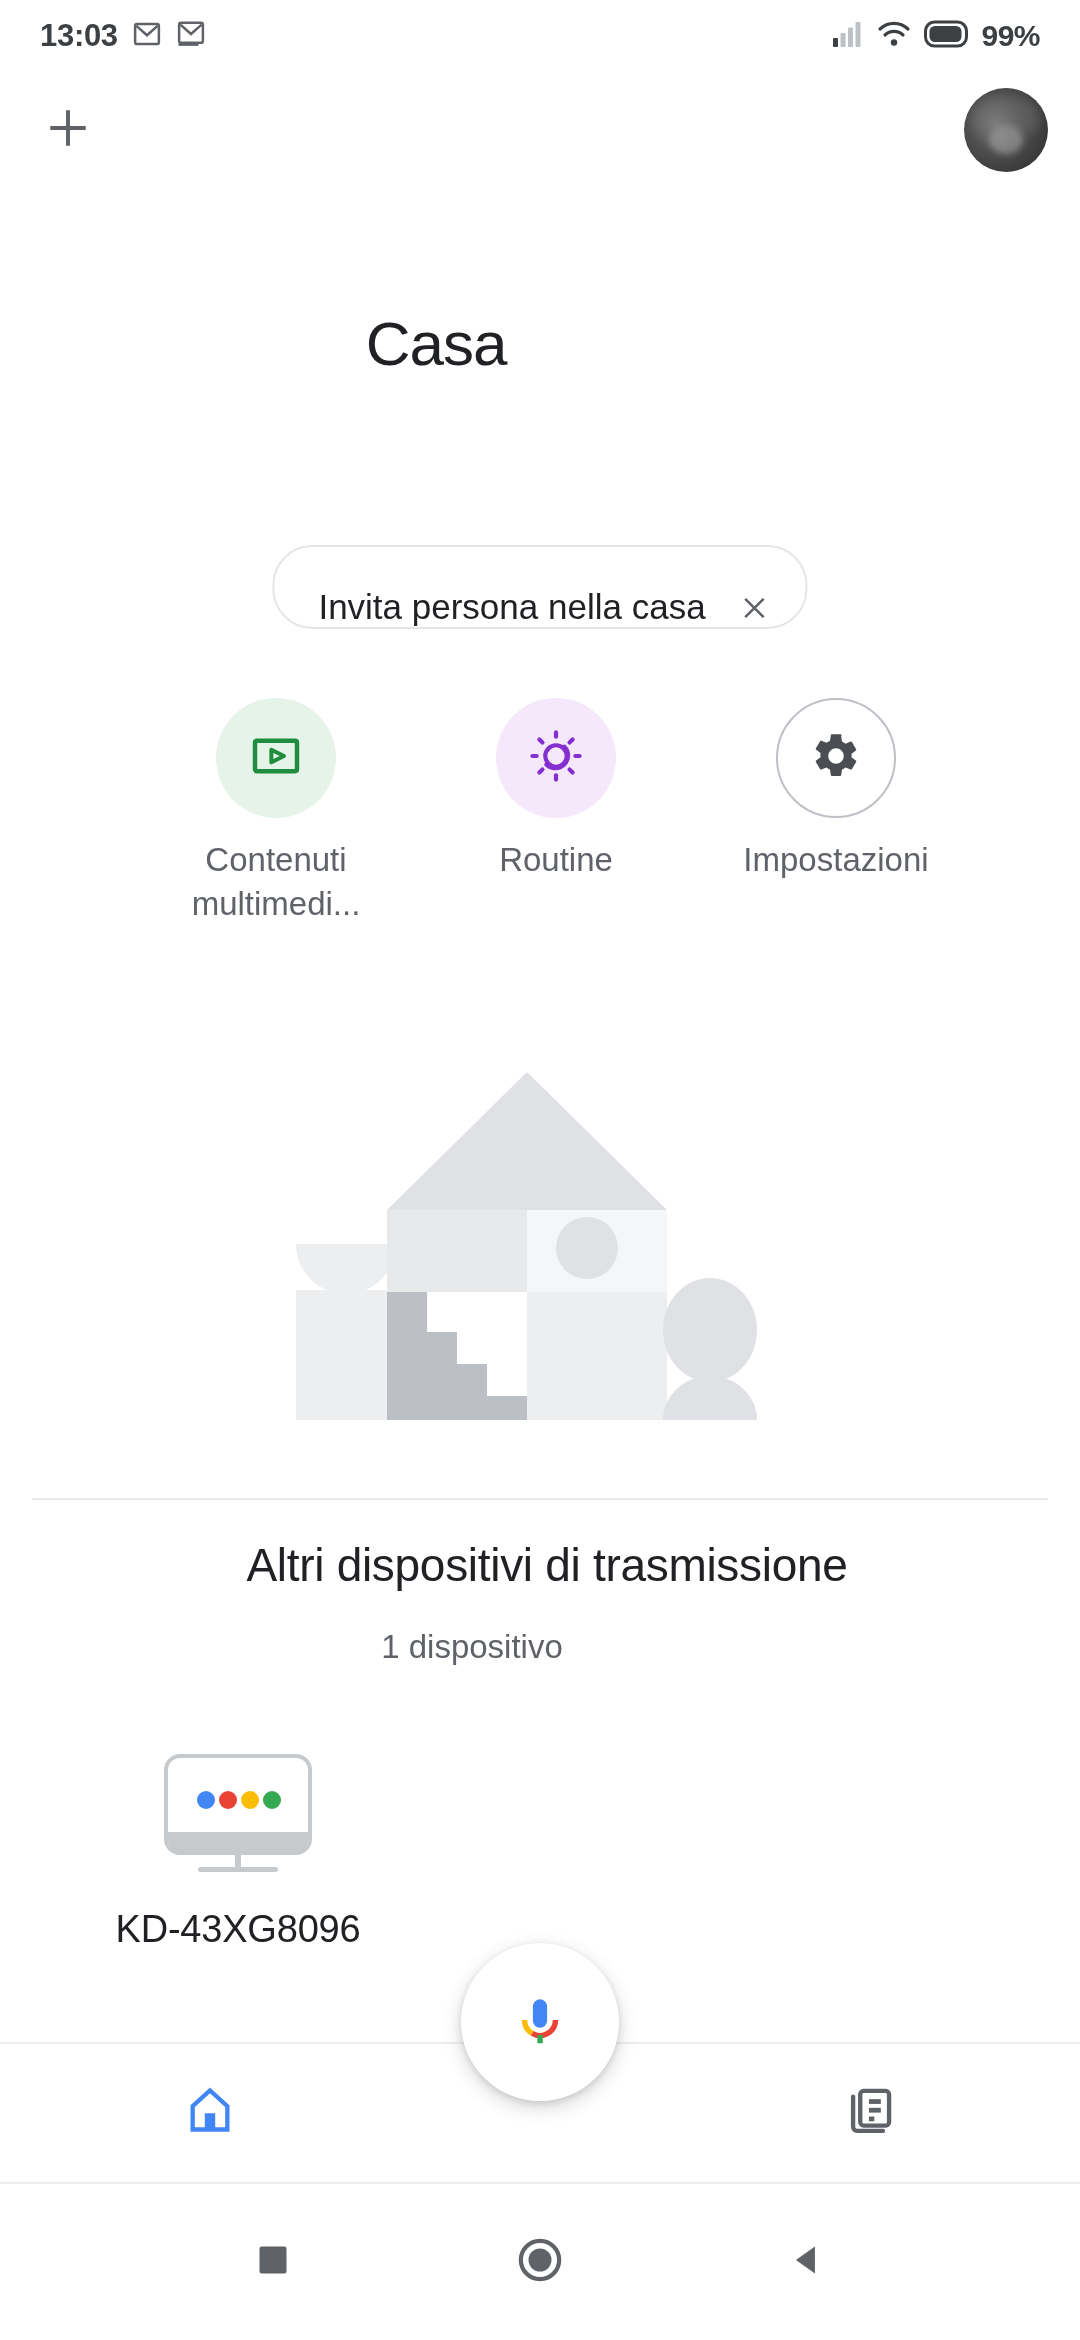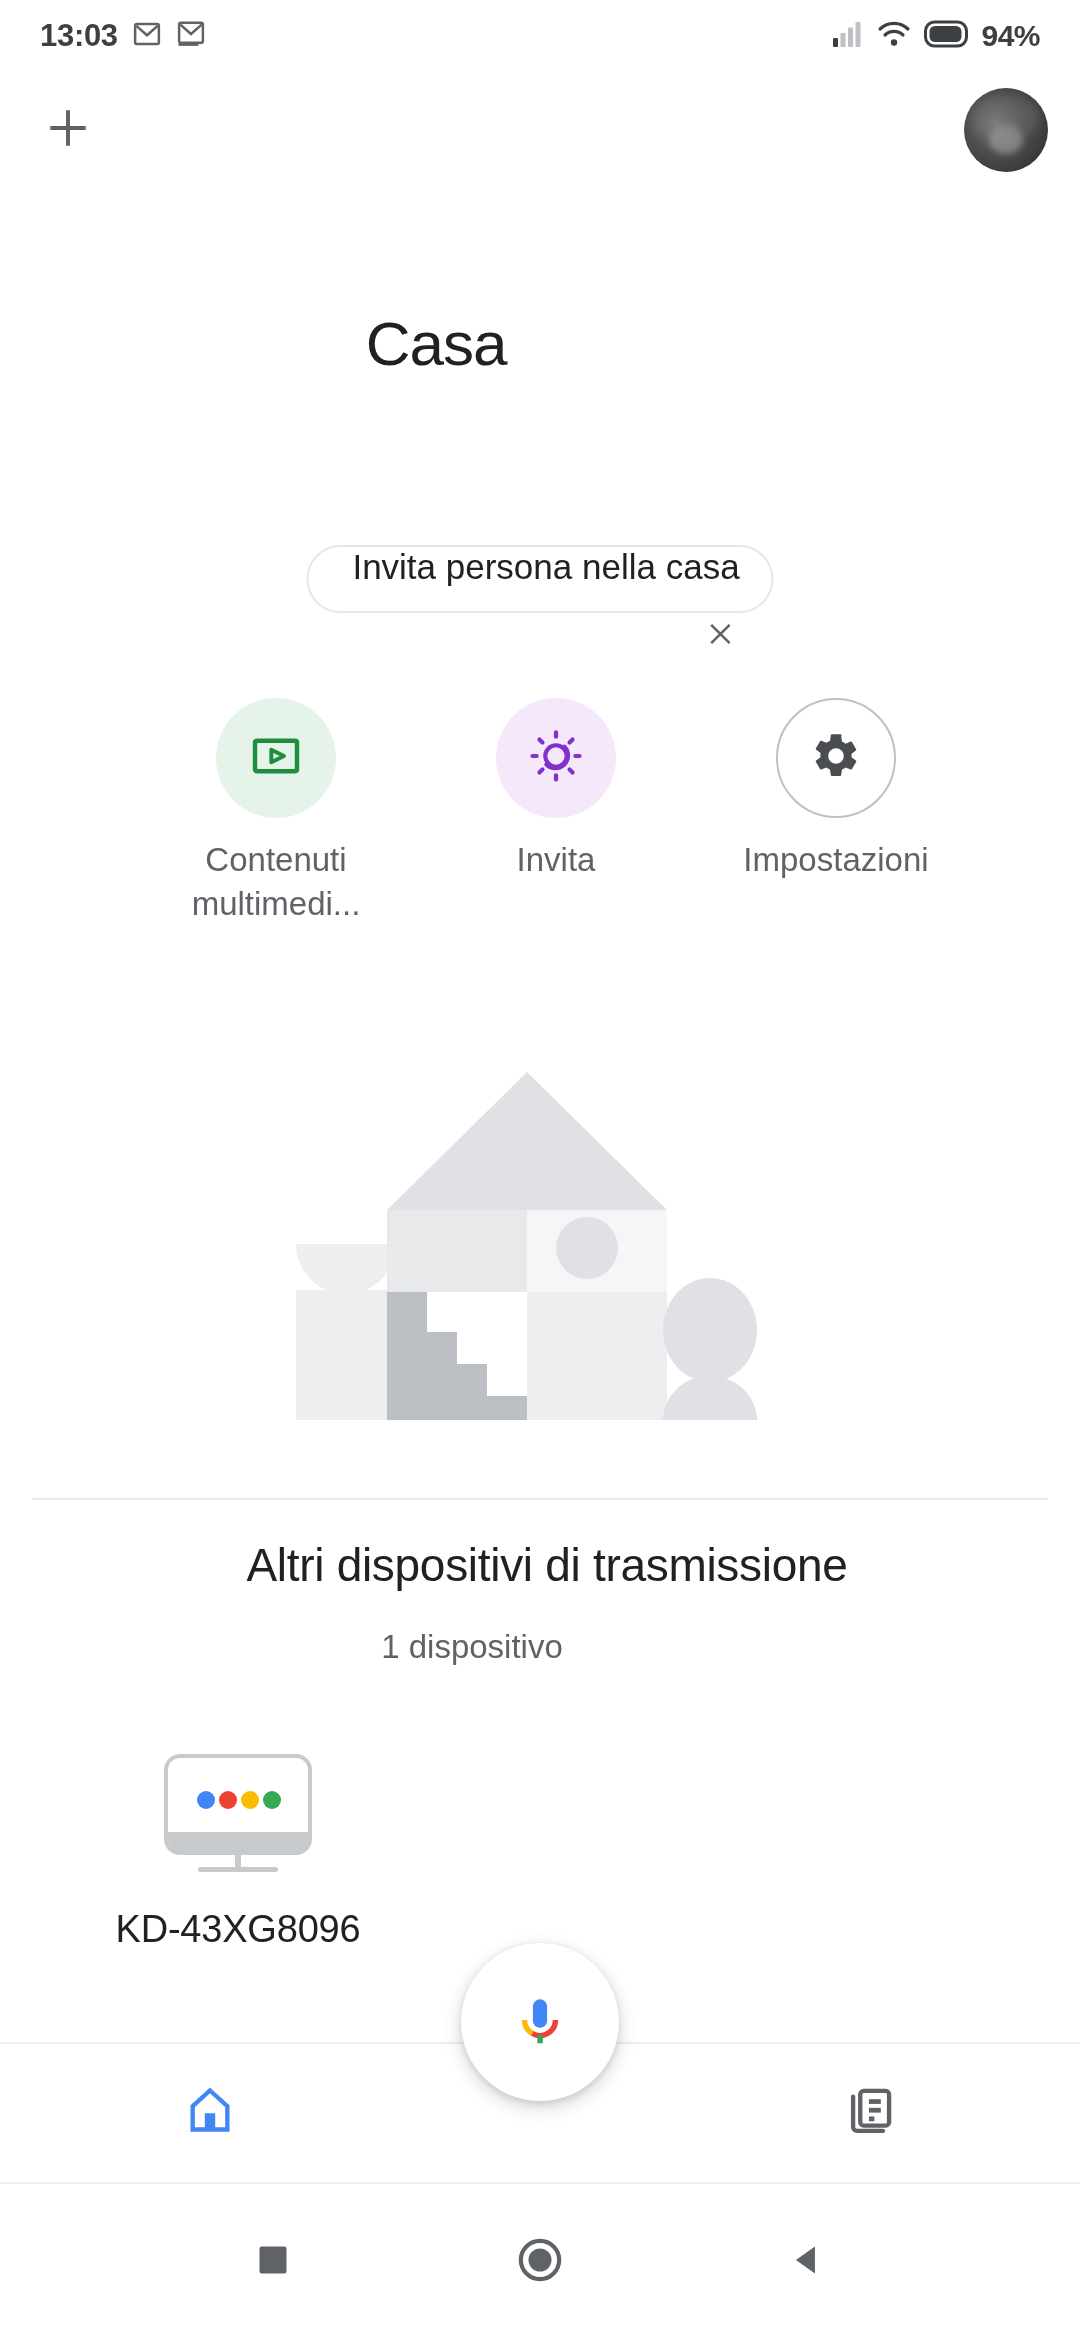--- a/index.html
+++ b/index.html
@@ -113,31 +113,30 @@
     color: #202124;
     line-height: 1.1;
   }
 
   
   .invite-chip {
     position: absolute;
     top: 545px;
     left: 50%;
     transform: translateX(-50%);
-    height: 68px;
+    height: 84px;
     border: 2px solid #e4e6e8;
     border-radius: 40px;
     display: flex;
     align-items: flex-end;
     gap: 30px;
     padding: 0 32px 0 44px;
     background: #fff;
     box-sizing: border-box;
     cursor: pointer;
-    flex-direction: column;
   }
   .invite-chip-label {
     font-size: 35px;
     color: #202124;
     white-space: nowrap;
   }
   .chip-close {
     width: 38px;
     height: 38px;
     display: flex;
@@ -343,21 +342,21 @@
         <path d="M8 15 A13 13 0 0 1 26 15" fill="none" stroke="#3c4043" stroke-width="3.2" stroke-linecap="round"></path>
         <circle cx="17" cy="22.5" r="3.2" fill="#3c4043"></circle>
       </svg>
     </span>
     <span>
       <svg width="44" height="28" viewBox="0 0 44 28">
         <rect x="1.5" y="2" width="41" height="24" rx="9" fill="none" stroke="#3c4043" stroke-width="3"></rect>
         <rect x="5.5" y="6" width="32" height="16" rx="5.5" fill="#3c4043"></rect>
       </svg>
     </span>
-    <span class="battery-pct">94%</span>
+    <span class="battery-pct">99%</span>
   </div>
 </div>
 
 <div class="app-bar">
   <div class="add-btn">
     <span>
       <svg width="50" height="50" viewBox="0 0 24 24">
         <path d="M12 3.5 V20.5 M3.5 12 H20.5" stroke="#5f6368" stroke-width="1.9" stroke-linecap="butt"></path>
       </svg>
     </span>
@@ -402,21 +401,21 @@
             <path d="M1.9 12 H3.7"></path>
             <path d="M20.3 12 H22.1"></path>
             <path d="M4.9 4.9 L6.2 6.2"></path>
             <path d="M17.8 17.8 L19.1 19.1"></path>
             <path d="M19.1 4.9 L17.8 6.2"></path>
             <path d="M6.2 17.8 L4.9 19.1"></path>
           </g>
         </svg>
       </span>
     </div>
-    <div class="qa-label">Invita</div>
+    <div class="qa-label">Routine</div>
   </div>
 
   <div class="qa-item">
     <div class="qa-circle settings">
       <span>
         <svg width="52" height="52" viewBox="0 0 24 24">
           <path fill="#4a4d51" d="M19.14 12.94c.04-.3.06-.61.06-.94 0-.32-.02-.64-.07-.94l2.03-1.58a.49.49 0 0 0 .12-.61l-1.92-3.32a.49.49 0 0 0-.59-.22l-2.39.96a7.03 7.03 0 0 0-1.62-.94l-.36-2.54A.48.48 0 0 0 13.92 2h-3.84a.48.48 0 0 0-.47.41l-.36 2.54c-.59.24-1.13.56-1.62.94l-2.39-.96a.49.49 0 0 0-.59.22L2.73 8.47a.49.49 0 0 0 .12.61l2.03 1.58c-.05.3-.09.63-.09.94s.02.64.07.94l-2.03 1.58a.49.49 0 0 0-.12.61l1.92 3.32c.12.22.37.29.59.22l2.39-.96c.5.38 1.03.7 1.62.94l.36 2.54c.05.24.25.41.49.41h3.84c.24 0 .45-.17.49-.41l.36-2.54c.59-.24 1.13-.56 1.62-.94l2.39.96c.22.08.47 0 .59-.22l1.92-3.32a.49.49 0 0 0-.12-.61l-2.01-1.58zM12 15.6A3.6 3.6 0 1 1 12 8.4a3.6 3.6 0 0 1 0 7.2z"></path>
         </svg>
       </span>
     </div>

